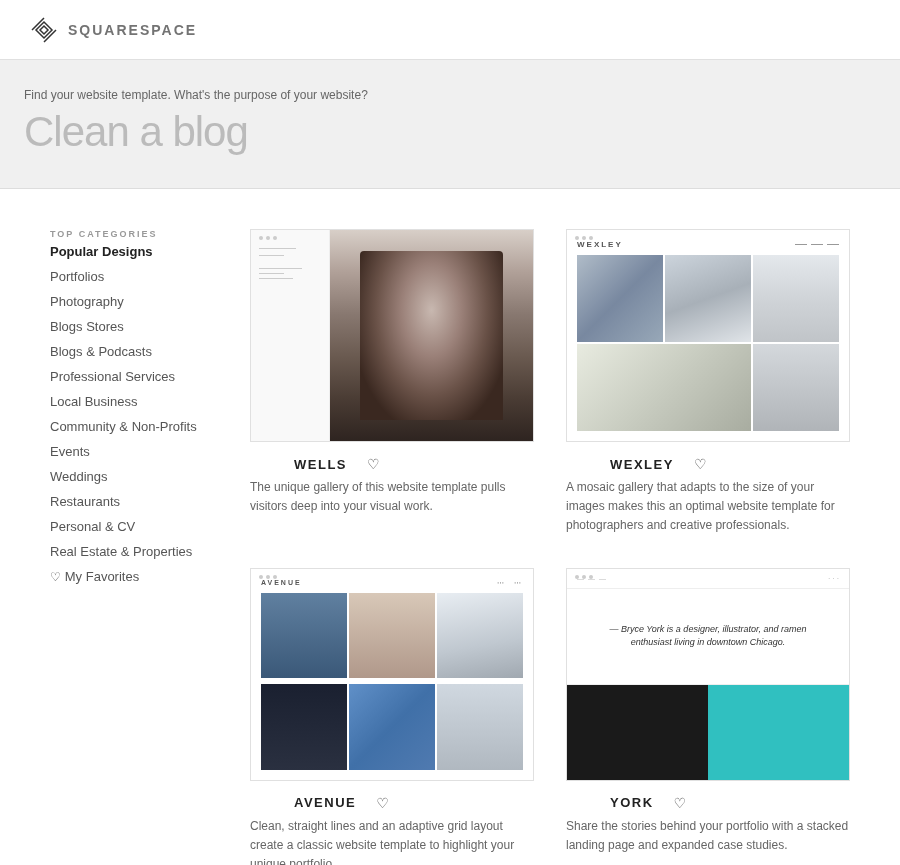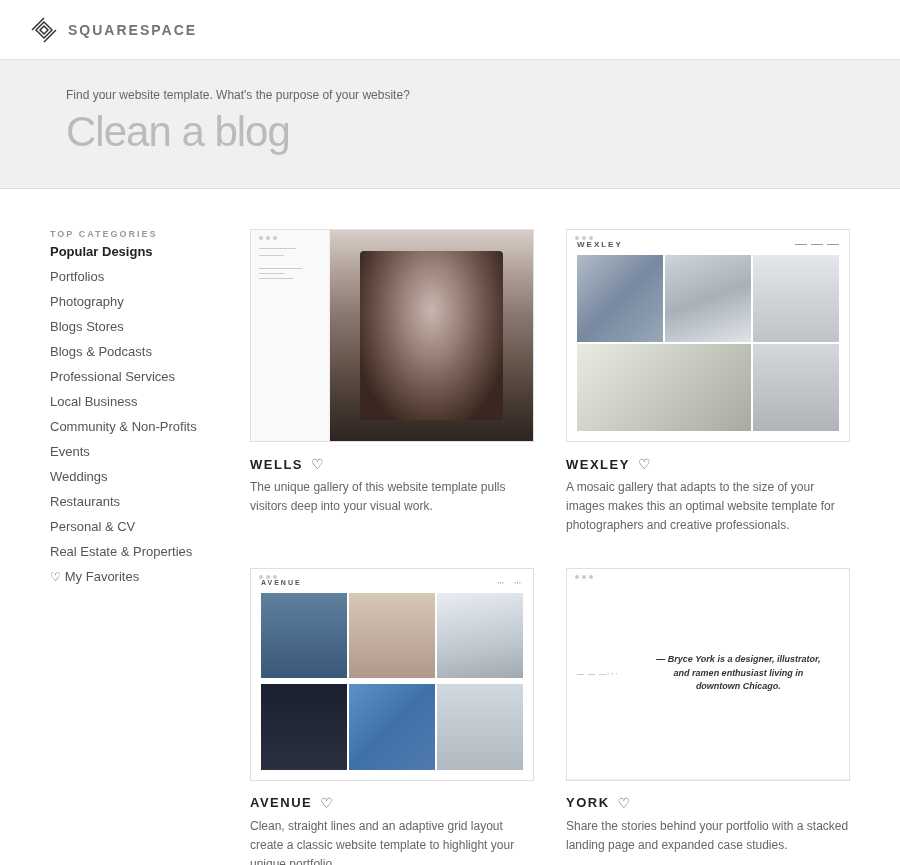--- a/index.html
+++ b/index.html
@@ -5,21 +5,21 @@
     * { margin: 0; padding: 0; box-sizing: border-box; }
     body { font-family: 'Helvetica Neue', Helvetica, Arial, sans-serif; background: #f5f5f5; color: #333; width: 900px; min-height: 865px; }
 
     
     .header { background: #fff; border-bottom: 1px solid #e0e0e0; padding: 0 30px; height: 60px; display: flex; align-items: center; }
     .logo { display: flex; align-items: center; gap: 10px; }
     .logo-icon { width: 28px; height: 28px; }
     .logo-text { font-size: 14px; font-weight: 700; letter-spacing: 2px; text-transform: uppercase; color: #737373; }
 
     
-    .hero { background: #f0f0f0; padding: 28px 66px 32px; border-bottom: 1px solid #ddd; }
+    .hero { background: #f0f0f0; padding: 28px 24px 32px; border-bottom: 1px solid #ddd; }
     .hero-subtitle { font-size: 12px; color: #666; margin-bottom: 6px; }
     .hero-title { font-size: 42px; font-weight: 300; color: #bbb; letter-spacing: -1px; }
 
     
     .main { display: flex; padding: 40px 50px; gap: 40px; background: #fff; min-height: 700px; }
 
     
     .sidebar { width: 160px; flex-shrink: 0; }
     .sidebar-heading { font-size: 9px; font-weight: 700; letter-spacing: 2px; text-transform: uppercase; color: #999; }
     .sidebar-item { font-size: 13px; color: #555; padding: 5px 0; cursor: pointer; display: block; }
@@ -63,30 +63,30 @@
     .avenue-grid-row2 { display: grid; grid-template-columns: 1fr 1fr 1fr; gap: 2px; flex: 1; }
     .avenue-cell { overflow: hidden; }
     .avenue-cell.a1 { background: linear-gradient(180deg, #6080a0 0%, #3a5878 100%); }
     .avenue-cell.a2 { background: linear-gradient(180deg, #d8c8b8 0%, #b0988a 100%); }
     .avenue-cell.a3 { background: linear-gradient(170deg, #e8edf2 0%, #c0c8d0 60%, #a0a8b0 100%); }
     .avenue-cell.a4 { background: linear-gradient(180deg, #1a2030 0%, #2a3040 100%); }
     .avenue-cell.a5 { background: linear-gradient(135deg, #6090c8 0%, #4070a8 50%, #507ab0 100%); }
     .avenue-cell.a6 { background: linear-gradient(180deg, #d0d8e0 0%, #b0b8c0 100%); }
 
     
-    .york-preview { background: #fff; height: 100%; display: flex; flex-direction: row; font-weight: bold; }
+    .york-preview { background: #fff; height: 100%; display: flex; flex-direction: column; }
     .york-top { padding: 12px 14px; flex: 1; display: flex; align-items: center; justify-content: center; border-bottom: 1px solid #eee; }
     .york-quote { font-size: 9px; line-height: 1.5; color: #333; text-align: center; font-style: italic; max-width: 85%; }
     .york-bottom { display: grid; grid-template-columns: 1fr 1fr; height: 45%; }
     .york-black { background: #1a1a1a; }
     .york-teal { background: #30c0c0; }
     .york-header { display: flex; justify-content: space-between; align-items: center; padding: 6px 10px; border-bottom: 1px solid #eee; font-size: 7px; color: #aaa; }
 
     
-    .template-name-row { display: flex; align-items: center; gap: 8px; margin-bottom: 6px; }
+    .template-name-row { display: flex; align-items: center; gap: 20px; margin-bottom: 6px; margin-left: 44px; }
     .template-name { font-size: 13px; font-weight: 700; letter-spacing: 1.5px; text-transform: uppercase; color: #222; }
     .heart-icon { font-size: 14px; color: #555; cursor: pointer; }
     .template-desc { font-size: 12px; color: #666; line-height: 1.6; }
 
     
     .three-dots { position: absolute; top: 6px; left: 8px; display: flex; gap: 3px; }
     .dot { width: 4px; height: 4px; border-radius: 50%; background: #ccc; }
   </style>
 </head>
 <body>

